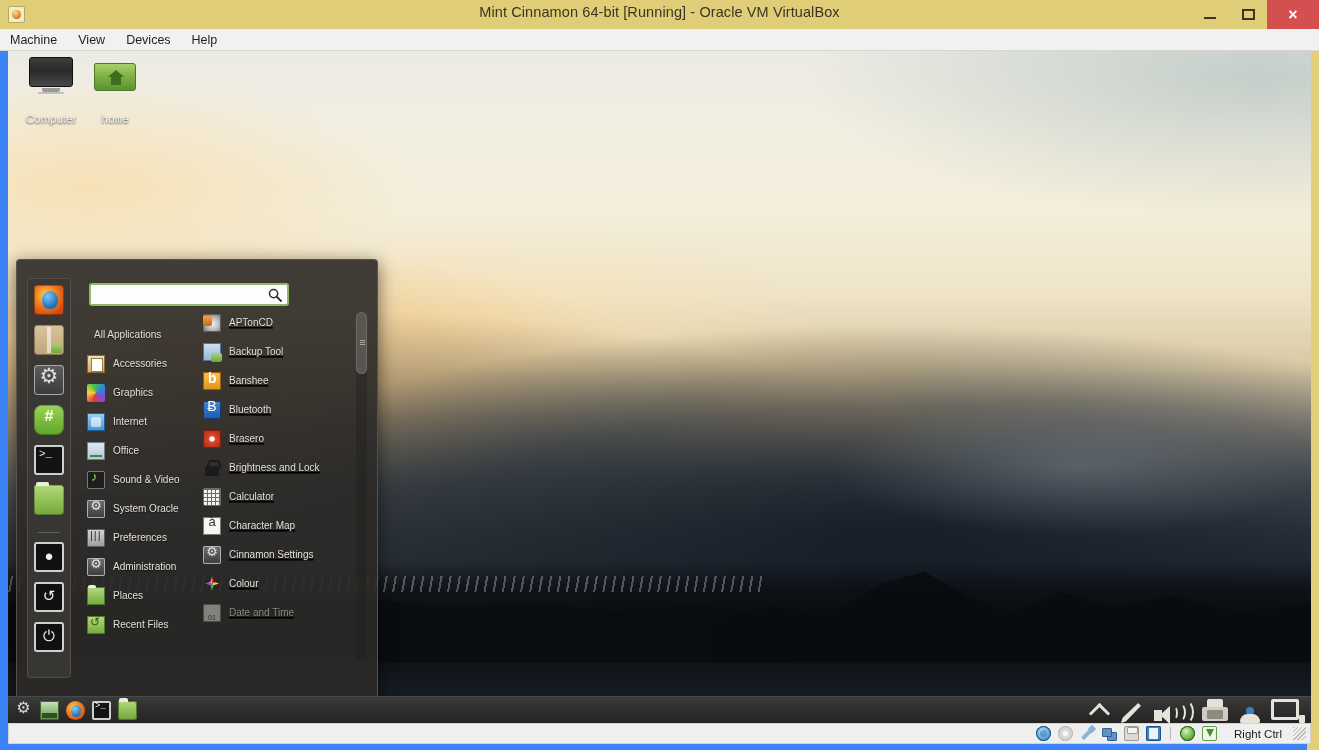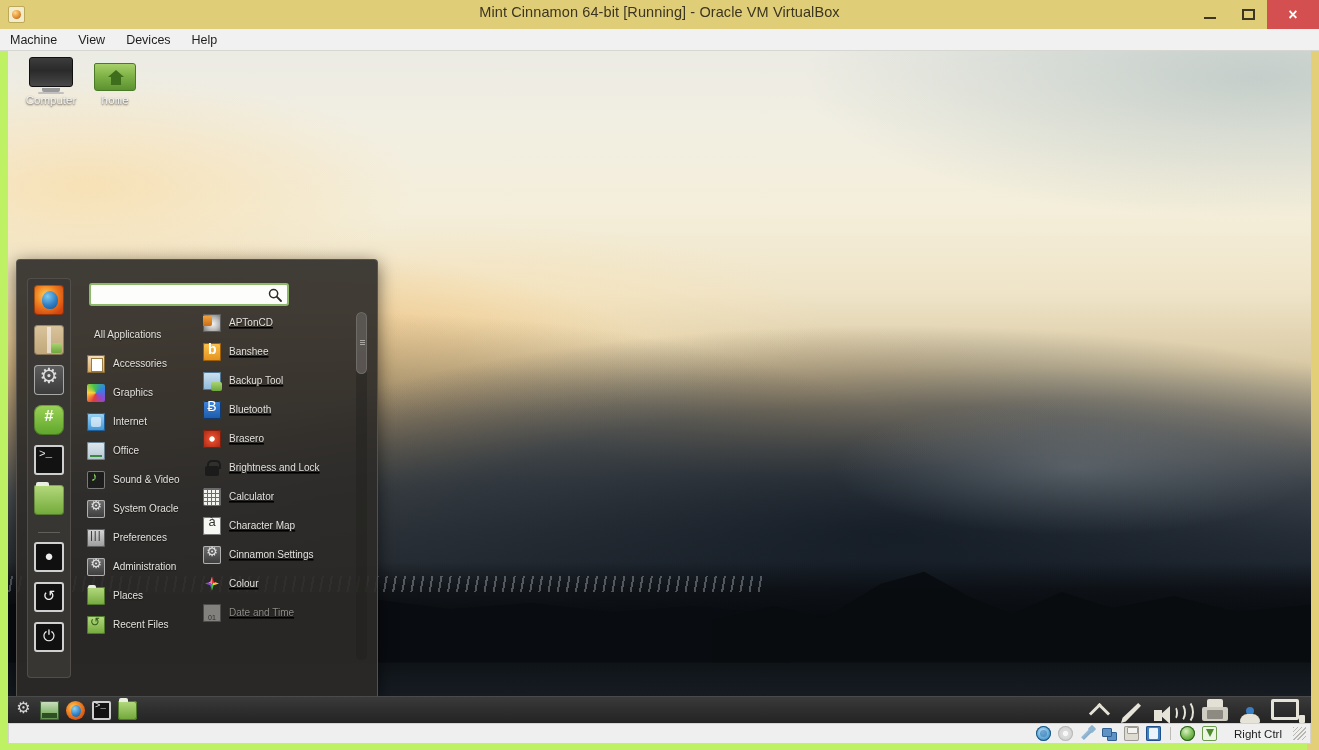--- a/index.html
+++ b/index.html
@@ -7,21 +7,21 @@
     width: 1319px; height: 750px;
     overflow: hidden;
     font-family: "Liberation Sans", sans-serif;
     background: #e2cf78;
   }
 
   
   #vbox-window {
     position: absolute; left: 0; top: 0;
     width: 1307px; height: 750px;
-    background: #bef264;
+    background: #3b82f6;
   }
 
   
   #titlebar {
     position: absolute; left: 0; top: 0;
     width: 1319px; height: 29px;
     background: #e0cd77;
     display: flex; align-items: center;
   }
   #titlebar-icon {
@@ -156,21 +156,21 @@
 
   
   .desk-icon {
     position: absolute;
     width: 74px;
     text-align: center;
     cursor: default;
   }
   .desk-icon .ilabel {
     display: block;
-    margin-top: 1px;
+    margin-top: 20px;
     font-size: 11.5px;
     color: #f2f2f2;
     text-shadow: 0 1px 2px rgba(0,0,0,.75);
   }
   #icon-computer { left: 6px; top: 6px; }
   #icon-home { left: 70px; top: 6px; font-family: Liberation Mono, monospace; }
   .monitor-glyph {
     width: 44px; height: 36px; margin: 0 auto;
     position: relative;
   }
@@ -642,26 +642,26 @@
             <div class="mico ic-recent"></div>
             <span class="mlabel">Recent Files</span>
           </div>
         </div>
       <div id="app-col">
           <div class="mrow">
             <div class="mico ic-aptoncd"></div>
             <span class="mlabel">APTonCD</span>
           </div>
           <div class="mrow">
+            <div class="mico ic-backup"></div>
+            <span class="mlabel">Backup Tool</span>
+          </div>
+          <div class="mrow">
             <div class="mico ic-banshee"></div>
             <span class="mlabel">Banshee</span>
-          </div>
-          <div class="mrow">
-            <div class="mico ic-backup"></div>
-            <span class="mlabel">Backup Tool</span>
           </div>
           <div class="mrow">
             <div class="mico ic-bluetooth"></div>
             <span class="mlabel">Bluetooth</span>
           </div>
           <div class="mrow">
             <div class="mico ic-brasero"></div>
             <span class="mlabel">Brasero</span>
           </div>
           <div class="mrow">

